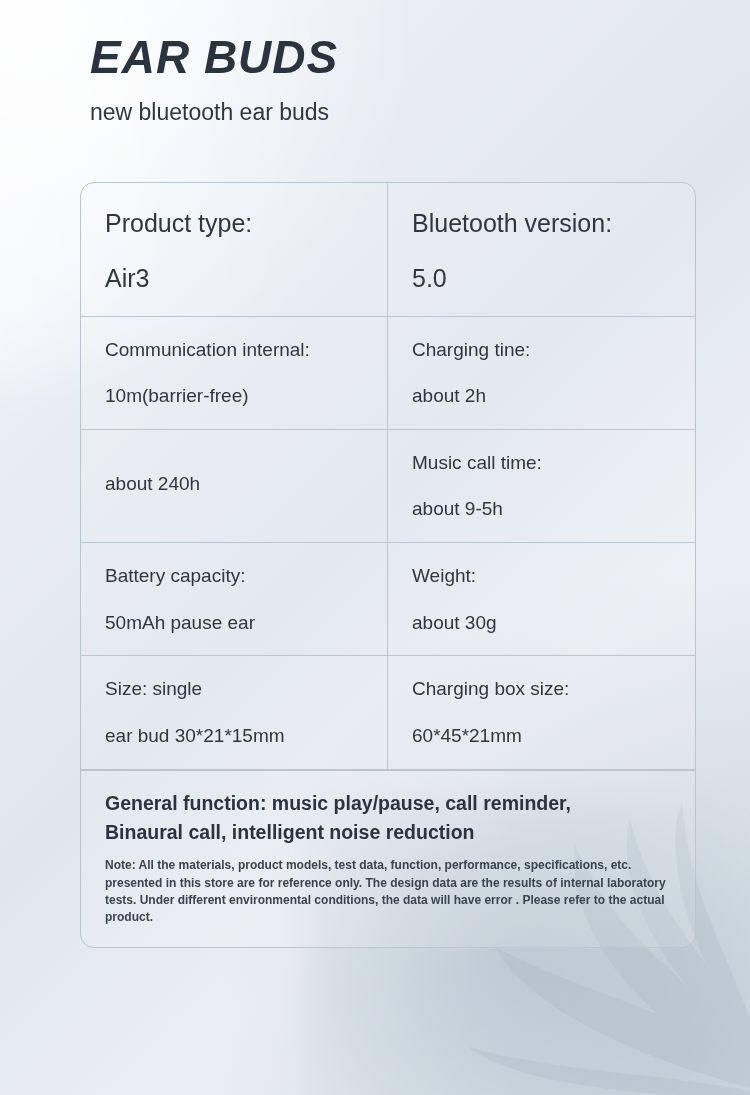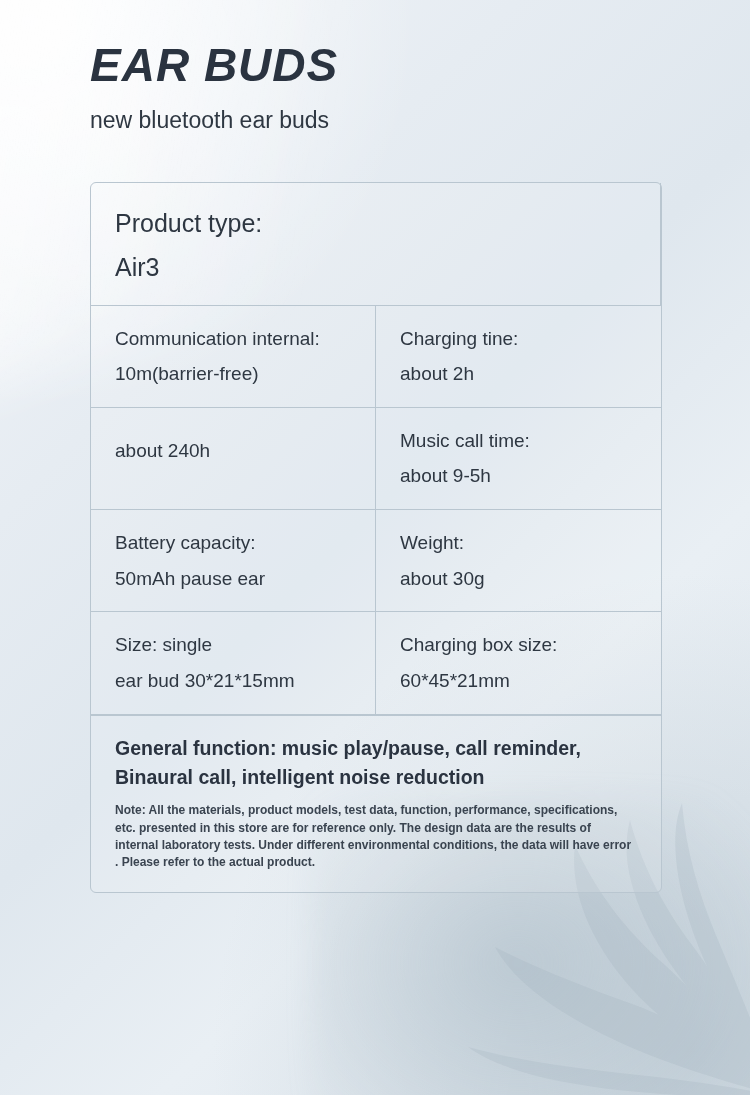--- a/index.html
+++ b/index.html
@@ -55,21 +55,21 @@
     bottom: -10px;
     width: 420px;
     height: 380px;
     opacity: 0.38;
     pointer-events: none;
   }
   .leaf svg { display:block; width:100%; height:100%; }
 
   .header {
     position: absolute;
-    top: 40px;
+    top: 32px;
     left: 90px;
     right: 40px;
   }
   .title {
     font-size: 46px;
     font-weight: bold;
     font-style: italic;
     letter-spacing: 1px;
     color: #2a3340;
     margin: 0;
@@ -77,25 +77,25 @@
   }
   .subtitle {
     margin-top: 16px;
     font-size: 23px;
     color: #2e3742;
     font-weight: normal;
   }
 
   .spec-card {
     position: absolute;
-    left: 90px;
+    left: 80px;
     top: 182px;
-    width: 572px;
+    width: 616px;
     border: 1px solid #b9c6d0;
-    border-radius: 6px;
+    border-radius: 14px;
     background: rgba(255,255,255,0.12);
     box-sizing: border-box;
   }
   .spec-row {
     display: flex;
     border-bottom: 1px solid #b9c6d0;
   }
   .spec-row:last-of-type { border-bottom: none; }
   .spec-cell {
     flex: 1 1 50%;
@@ -107,21 +107,21 @@
   .spec-label {
     font-size: 19px;
     color: #2e3742;
     line-height: 1.35;
     font-weight: normal;
   }
   .spec-value {
     font-size: 19px;
     color: #2e3742;
     line-height: 1.35;
-    margin-top: 10px;
+    margin-top: 21px;
     font-weight: normal;
   }
   .spec-row.first .spec-label { font-size: 25px; }
   .spec-row.first .spec-value { font-size: 25px; }
   .spec-row.first .spec-cell { min-height: 108px; padding-top: 24px; }
 
   .footer-block {
     border-top: 1px solid #b9c6d0;
     padding: 18px 24px 20px 24px;
   }
@@ -165,20 +165,24 @@
     <div class="subtitle">new bluetooth ear buds</div>
   </div>
 
   <div class="spec-card">
 
     <div class="spec-row first">
       <div class="spec-cell left">
         <div class="spec-label">Product type:</div>
         <div class="spec-value">Air3</div>
       </div>
+      <div class="spec-cell">
+        <div class="spec-label">Bluetooth version:</div>
+        <div class="spec-value">5.0</div>
+      </div>
     </div>
 
     <div class="spec-row">
       <div class="spec-cell left">
         <div class="spec-label">Communication internal:</div>
         <div class="spec-value">10m(barrier-free)</div>
       </div>
       <div class="spec-cell">
         <div class="spec-label">Charging tine:</div>
         <div class="spec-value">about 2h</div>

